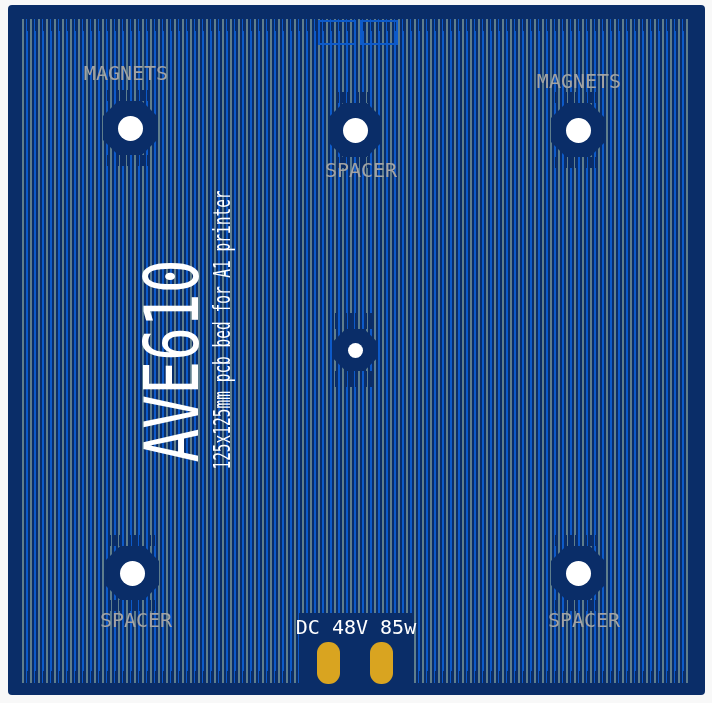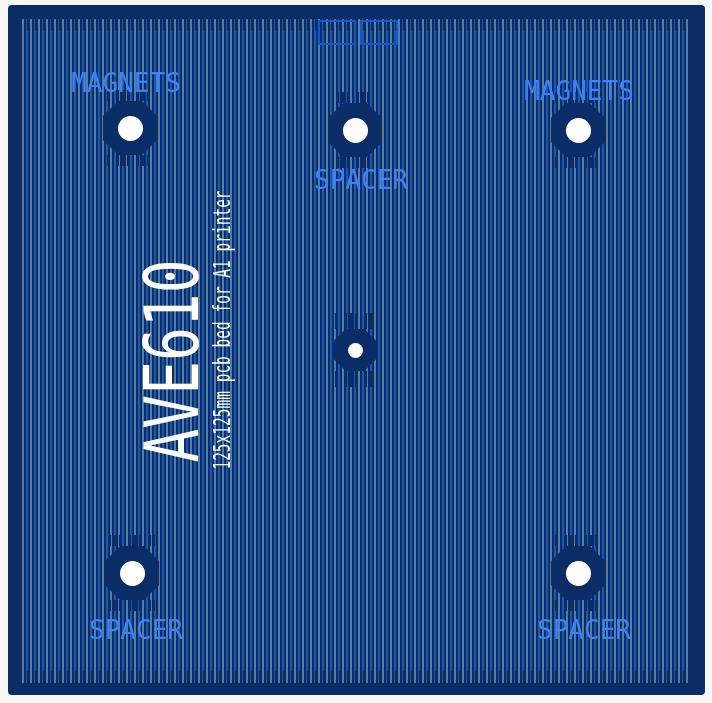--- a/index.html
+++ b/index.html
@@ -42,22 +42,22 @@
     width:54px;height:54px;background:#0a2d68;
     clip-path:polygon(28% 0,72% 0,100% 28%,100% 72%,72% 100%,28% 100%,0 72%,0 28%);
     display:flex;align-items:center;justify-content:center;
   }
   .hole{width:25px;height:25px;border-radius:50%;background:#ffffff;}
   .pad-wrap.small .pad{width:42px;height:42px;}
   .pad-wrap.small .hole{width:15px;height:15px;}
   .pad-wrap.small .comb{width:40px;height:16px;}
 
   .silk{
-    position:absolute;color:#3b82f6;font-size:26px;line-height:1;
-    white-space:nowrap;transform:translate(-50%,-50%);letter-spacing:0;margin-top:10px;
+    position:absolute;color:#a3a3a3;font-size:20px;line-height:1;
+    white-space:nowrap;transform:translate(-50%,-50%);letter-spacing:0;
   }
   .silk-left{transform:translateY(-50%);}
   .title{
     position:absolute;color:#ffffff;font-size:74px;line-height:1;white-space:nowrap;
     transform:translate(-50%,-50%) rotate(-90deg) scaleX(0.76);
   }
   .subtitle{
     position:absolute;color:#ffffff;font-size:23px;line-height:1;white-space:nowrap;
     transform:translate(-50%,-50%) rotate(-90deg) scaleX(0.63);
   }
@@ -137,14 +137,19 @@
 
   <div class="silk" style="left:118px;top:68px">MAGNETS</div>
   <div class="silk" style="left:353px;top:165px">SPACER</div>
   <div class="silk" style="left:571px;top:76px">MAGNETS</div>
   <div class="silk" style="left:128px;top:615px">SPACER</div>
   <div class="silk" style="left:576px;top:615px">SPACER</div>
 
   <div class="title" style="left:164px;top:356px">AVE610</div>
   <div class="subtitle" style="left:214px;top:325px">125x125mm pcb bed for A1 printer</div>
 
+  <div class="dc-zone">
+    <div class="dc-label">DC 48V 85w</div>
+    <div class="gold-pad g1"></div>
+    <div class="gold-pad g2"></div>
+  </div>
 
 </div>
 
 </body></html>

